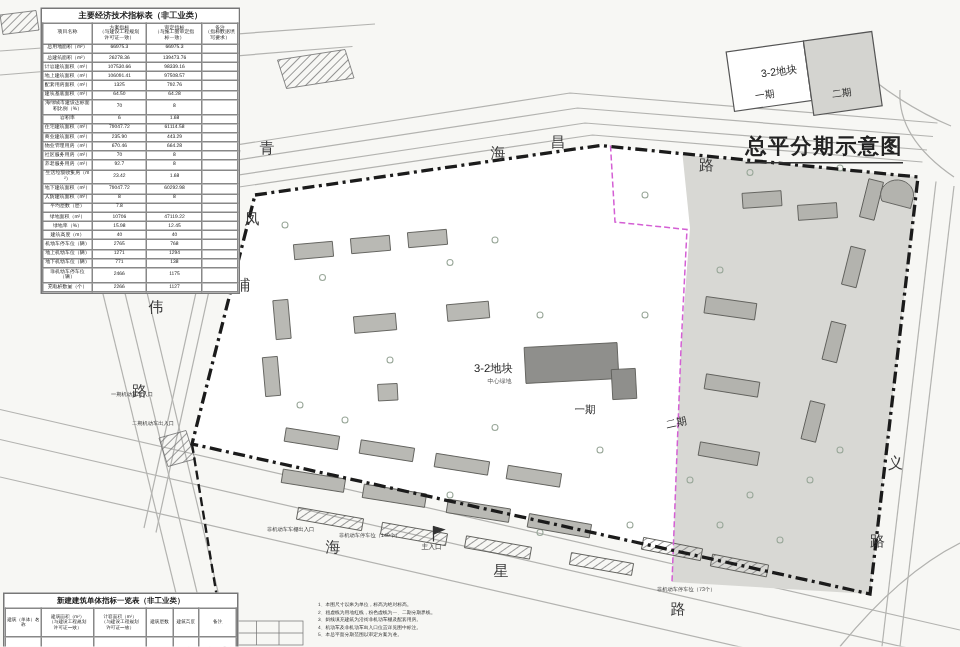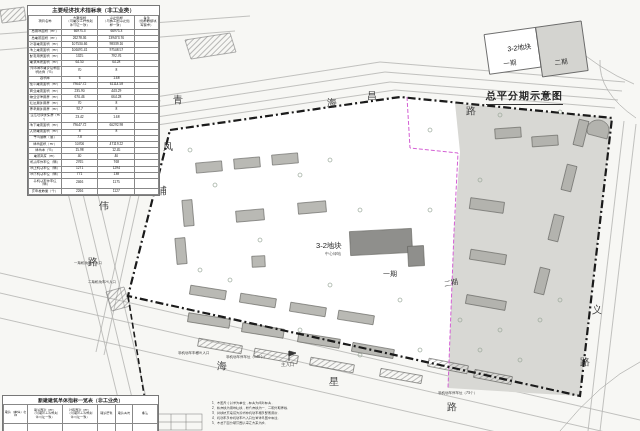--- a/index.html
+++ b/index.html
@@ -25,21 +25,21 @@
   #unit-table th{height:17px;font-size:3.1px}
   #unit-table th:nth-child(1){width:24px}
   #unit-table th:nth-child(2){width:36px}
   #unit-table th:nth-child(3){width:36px}
   #unit-table th:nth-child(4){width:17px}
   #unit-table th:nth-child(5){width:17px}
   #unit-table th:nth-child(6){width:25px}
   
   #notes{left:212px;top:401px;width:252px;font-size:3.2px;line-height:1.55;color:#333}
   
-  #inset-caption{left:486px;top:89px;font-size:10px;font-weight:bold;color:#222;
+  #inset-caption{left:497px;top:89px;font-size:14px;font-weight:bold;color:#222;
                  border-bottom:1px solid #333;padding-bottom:1px;letter-spacing:1px}
   .planlabel{position:absolute;color:#222;line-height:1}
 </style>
 </head>
 <body>
 
 <svg id="base-svg" viewBox="0 0 640 431">
   <defs>
     <pattern id="hx" width="4" height="4" patternUnits="userSpaceOnUse" patternTransform="rotate(45)">
       <line x1="0" y1="0" x2="0" y2="4" stroke="#777" stroke-width="1"></line>

